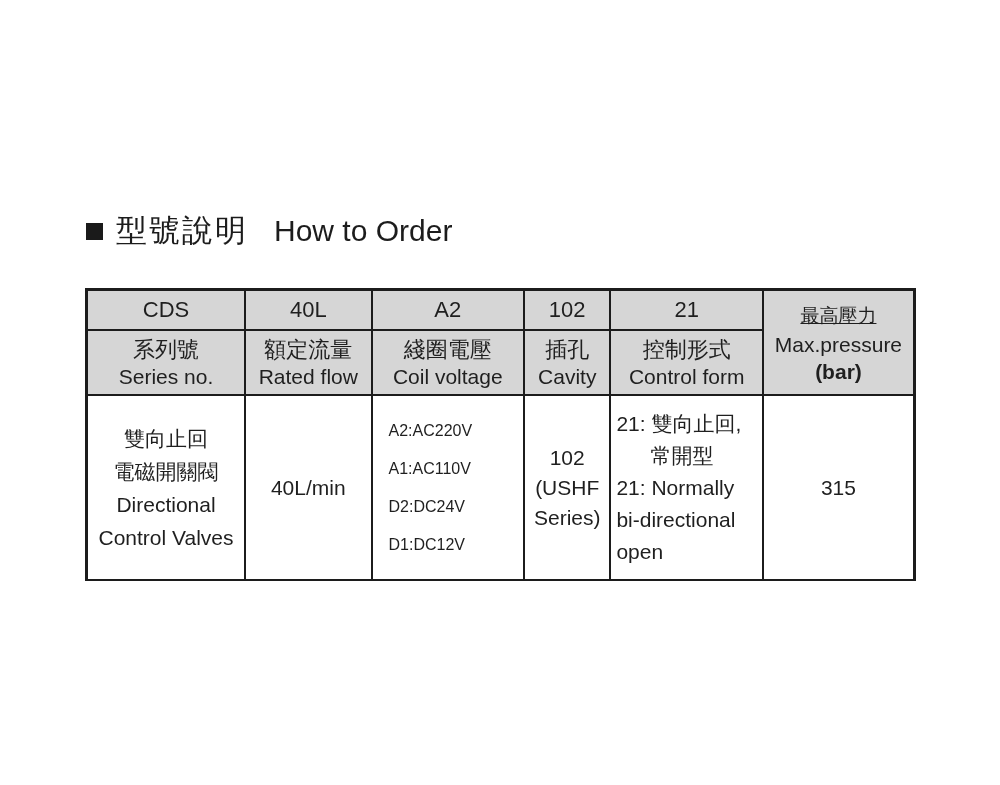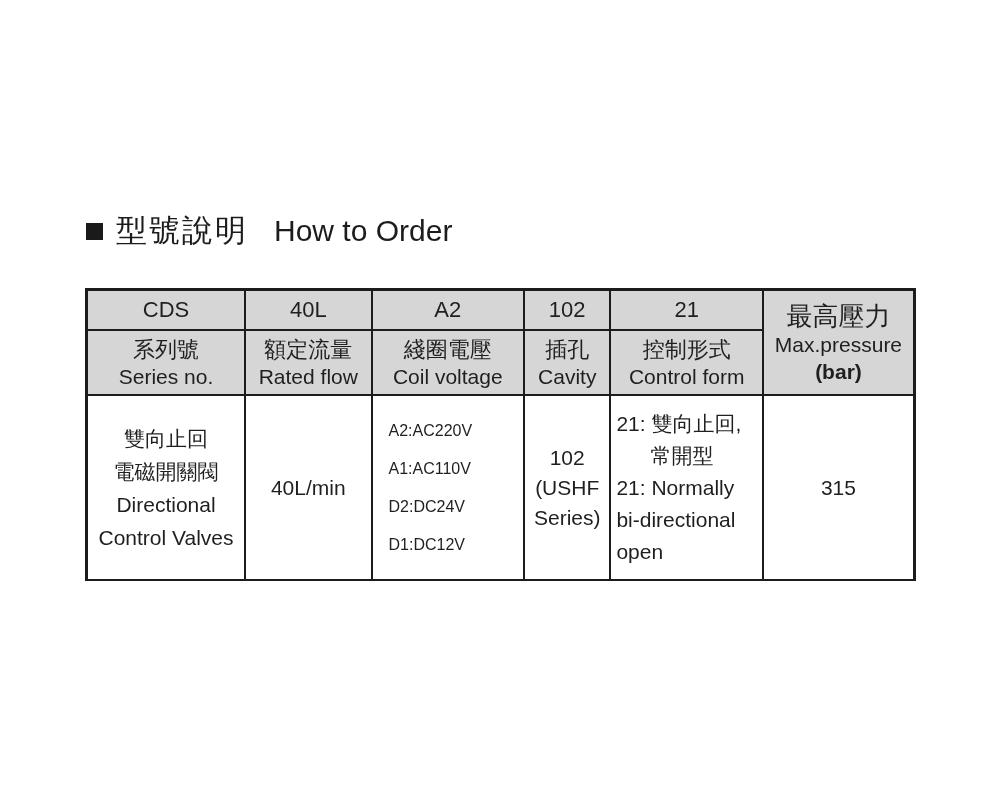--- a/index.html
+++ b/index.html
@@ -77,21 +77,21 @@
     font-size: 22px;
     line-height: 28px;
   }
   .hdr-en {
     font-size: 21px;
     line-height: 26px;
   }
   td.pressure-hdr {
     background: #d6d6d6;
   }
-  .pressure-zh { font-size: 26px; line-height: 30px; }
+  .pressure-zh { font-size: 19px; line-height: 30px; text-decoration: underline; }
   .pressure-en { font-size: 21px; line-height: 27px; }
   .pressure-unit { font-size: 21px; line-height: 27px; font-weight: bold; }
   tr.body-row td {
     height: 183px;
     background: #ffffff;
     font-size: 21px;
   }
   .cell-stack {
     display: flex;
     flex-direction: column;

